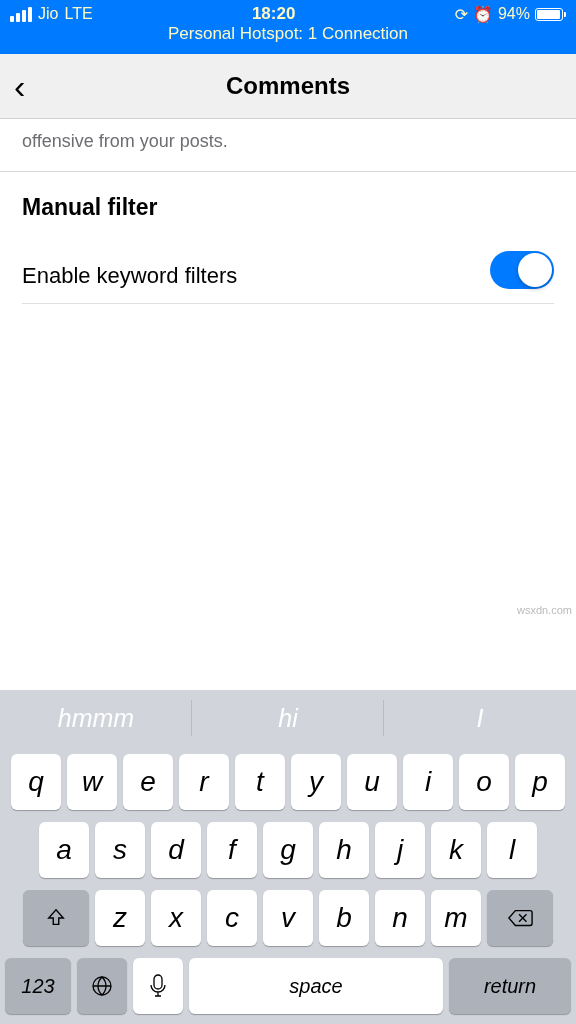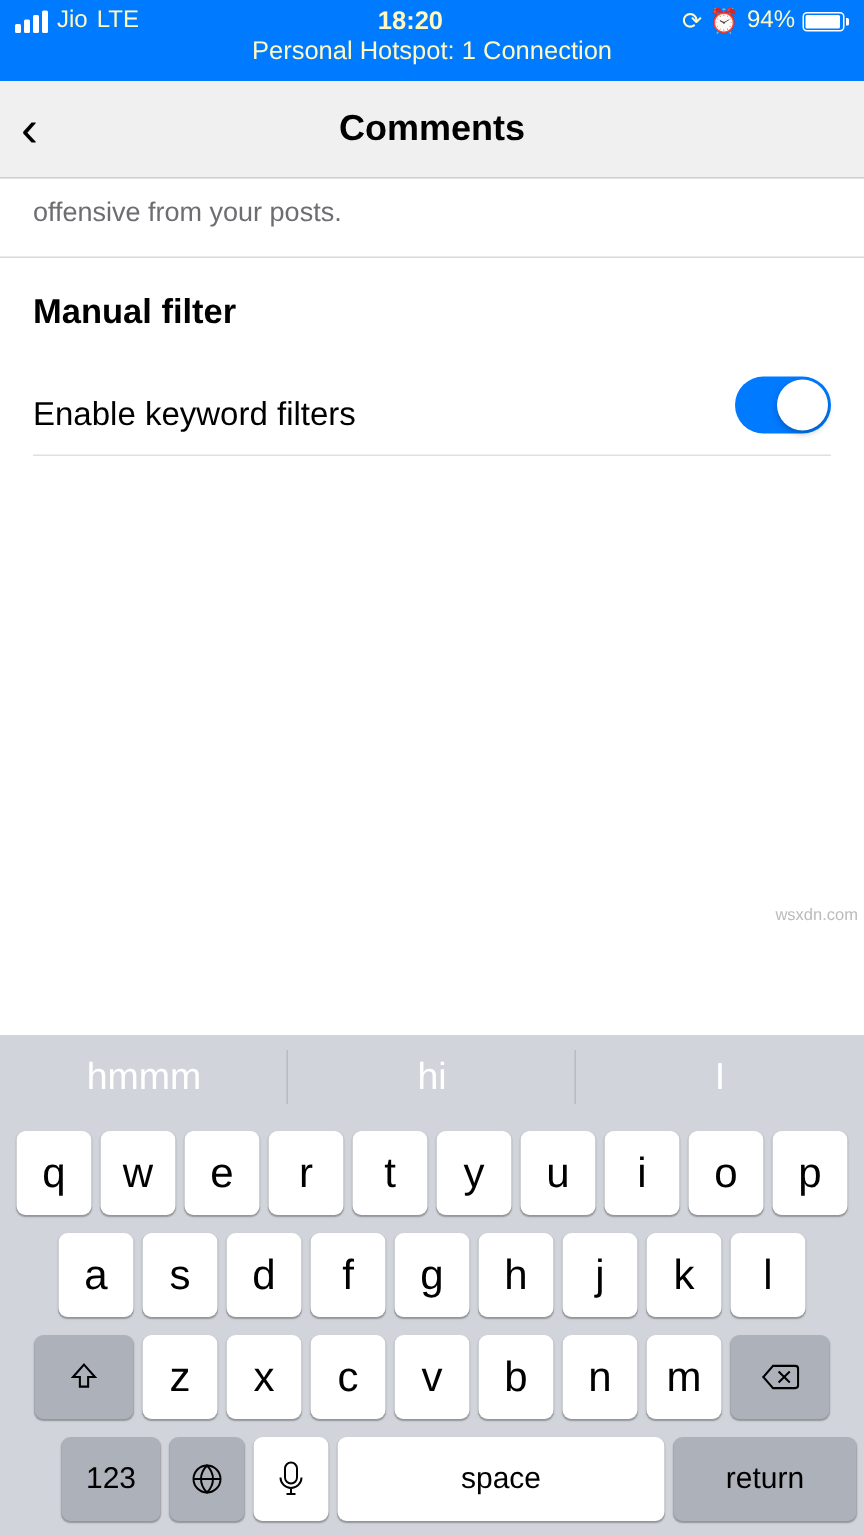--- a/index.html
+++ b/index.html
@@ -42,33 +42,33 @@
     .keyword-input::placeholder { color: #b0b0b6; }
     .input-divider { height: 1px; background: #e0e0e0; margin: 0 22px; }
     
     .help-text { color: #6d6d72; font-size: 18px; line-height: 1.35; padding: 20px 22px 22px; }
     
     .section2 { border-top: 1px solid #d8d8d8; }
     .row2 { display: flex; align-items: center; justify-content: space-between; padding: 26px 22px 14px; }
     
     .watermark { position: absolute; right: 4px; bottom: 408px; font-size: 11px; color: #bbb; }
     
-    .keyboard { position: absolute; bottom: 0; left: 0; right: 0; background: #d1d5db; }
+    .keyboard { position: absolute; bottom: 0; left: 0; right: 0; background: #d1d5db; font-style: italic; }
     .suggest-row { display: flex; height: 56px; }
     .suggest { flex: 1; display: flex; align-items: center; justify-content: center; color: #fff; font-size: 25px; font-weight: 400; position: relative; }
     .suggest:not(:last-child)::after { content: ""; position: absolute; right: 0; top: 10px; bottom: 10px; width: 1px; background: #b8bcc2; }
     
     .key-rows { padding: 8px 5px 6px; }
     .krow { display: flex; justify-content: center; gap: 6px; margin-bottom: 12px; }
     .key { background: #fff; border-radius: 6px; height: 56px; display: flex; align-items: center; justify-content: center; font-size: 28px; color: #000; box-shadow: 0 1px 1px rgba(0,0,0,0.3); }
     .key-letter { width: 50px; }
     .key-special { background: #acb1ba; width: 66px; font-size: 20px; }
     .key-space { flex: 1; font-size: 20px; }
     .key-return { background: #acb1ba; width: 122px; font-size: 20px; }
-    .key-123 { background: #acb1ba; width: 66px; font-size: 20px; margin-left: 36px; }
+    .key-123 { background: #acb1ba; width: 66px; font-size: 20px; }
     .key-globe { background: #acb1ba; width: 50px; }
     .key-mic { background: #fff; width: 50px; }
     .row3 .key-special:first-child, .row3 .key-special:last-child { width: 66px; }
     .krow.row2k { padding: 0 28px; }
     .krow.bottom { margin-bottom: 4px; }
   </style>
 </head>
 <body>
 
 <div class="status-bar">

